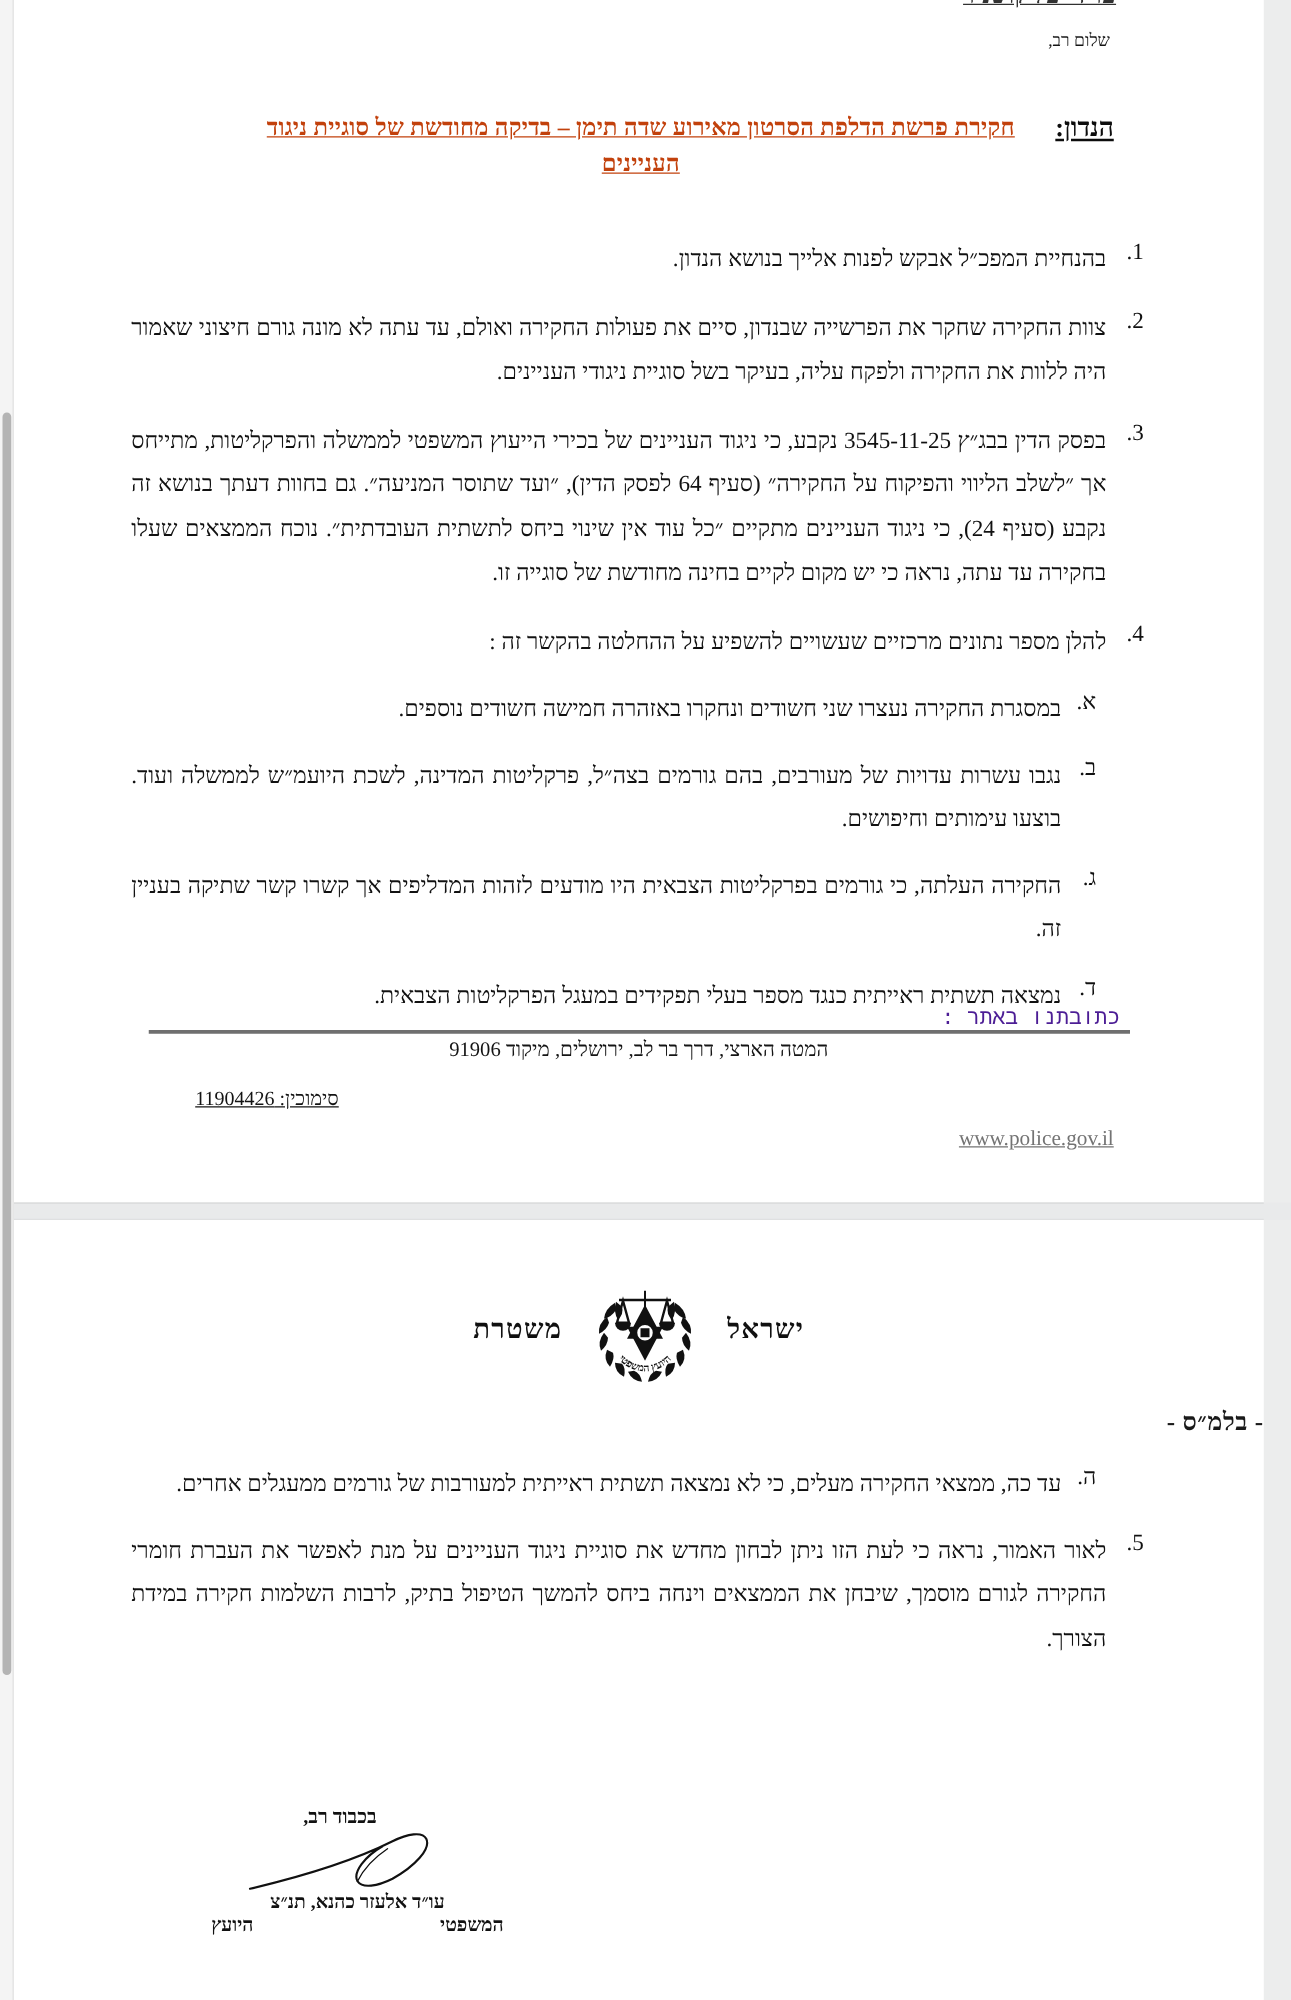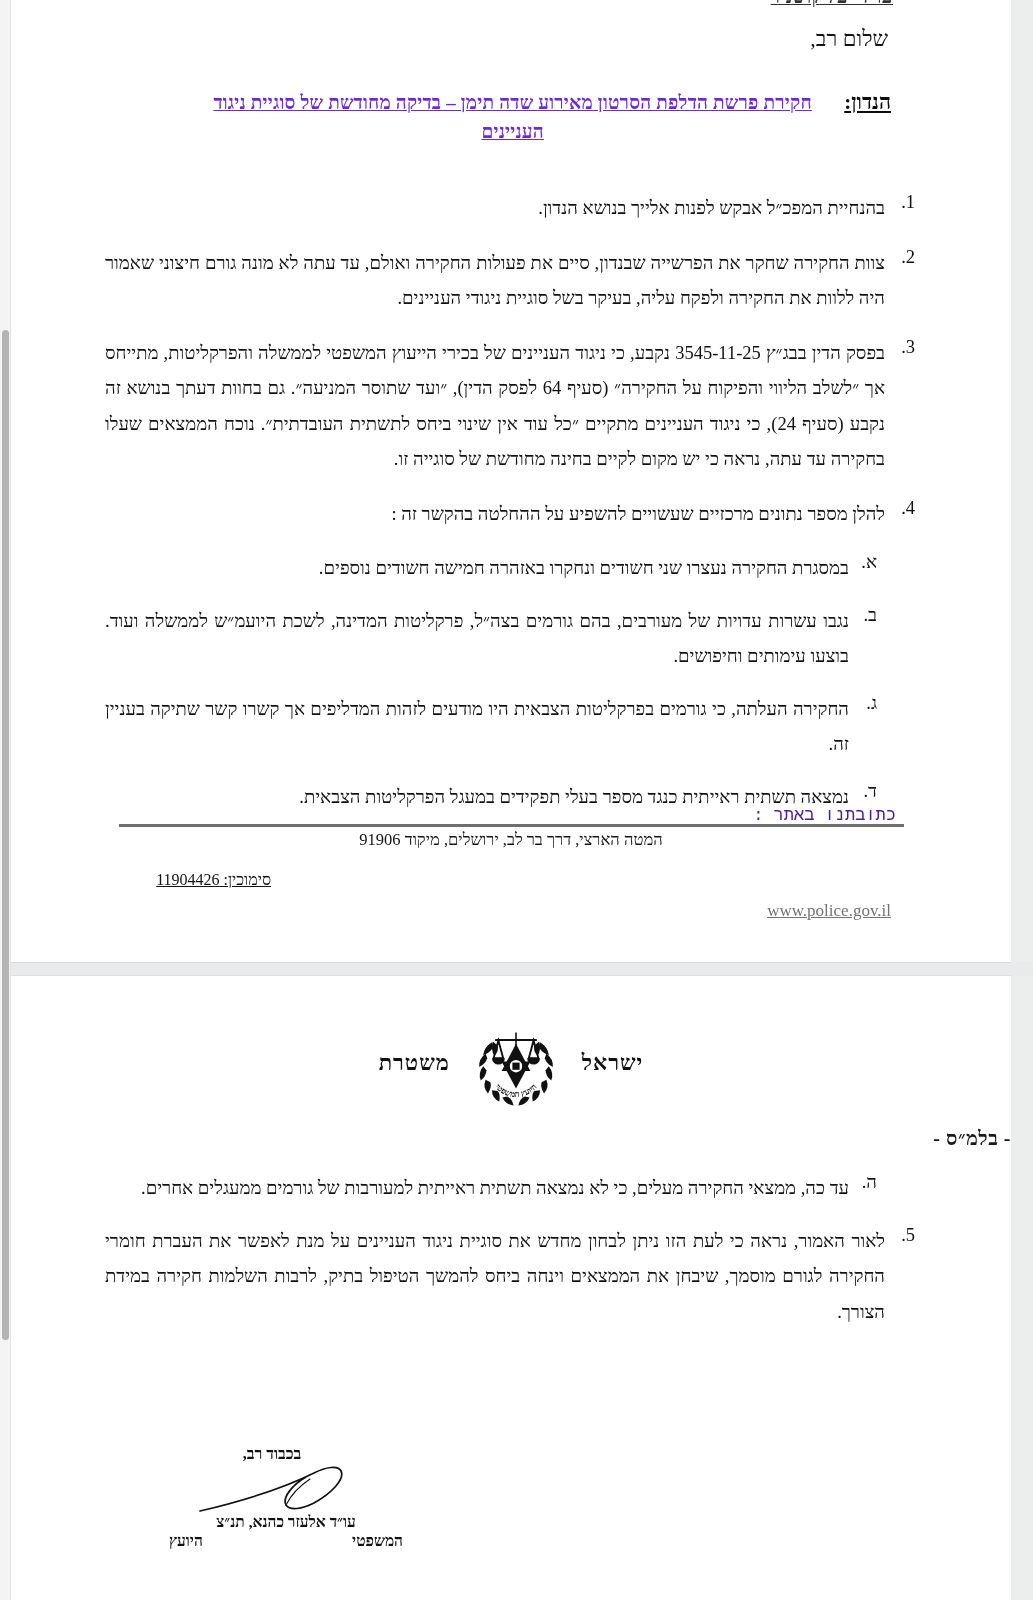--- a/index.html
+++ b/index.html
@@ -74,21 +74,21 @@
     text-decoration: underline;
     color: #1b1b1b;
     letter-spacing: .5px;
     opacity: .9;
     white-space: nowrap;
     clip-path: inset(13px 0 0 0);
   }
   .greeting {
     position: absolute;
     right: 123px; top: 30px;
-    font-size: 22px;
+    font-size: 14px;
     color: #141414;
   }
 
   .subject-row {
     position: absolute;
     right: 120px; top: 92px;
     width: 700px;
     display: flex;
     flex-direction: row;
     align-items: flex-start;
@@ -99,21 +99,21 @@
     text-decoration: underline;
     white-space: nowrap;
     padding-top: 2px;
     color: #0d0d0d;
   }
   .subject-text {
     font-size: 19px; font-weight: bold;
     text-decoration: underline;
     text-align: center;
     line-height: 1.55;
-    color: #6d28d9;
+    color: #c2410c;
     flex: 1;
     letter-spacing: .2px;
   }
 
   .body-block { position: absolute; right: 96px; width: 810px; }
 
   .item {
     display: flex;
     flex-direction: row;
     align-items: flex-start;

